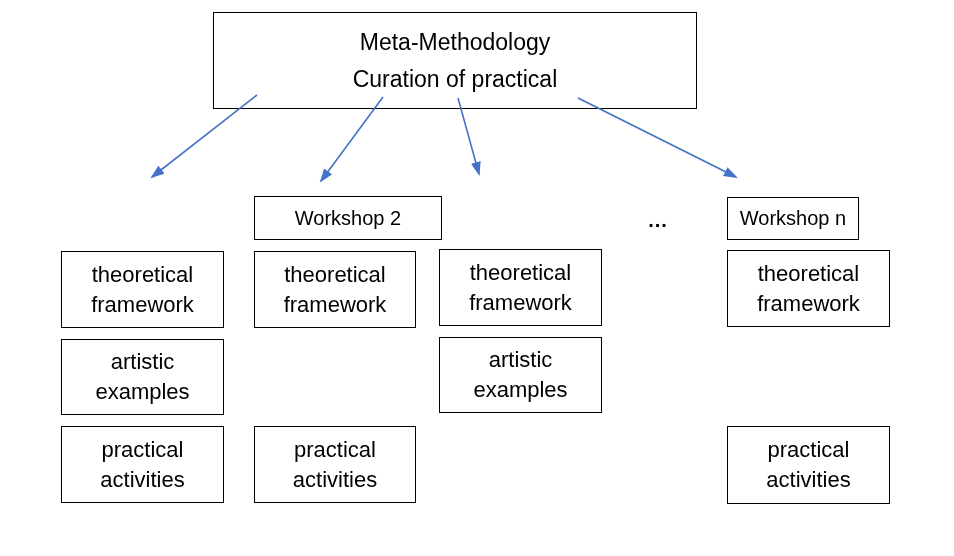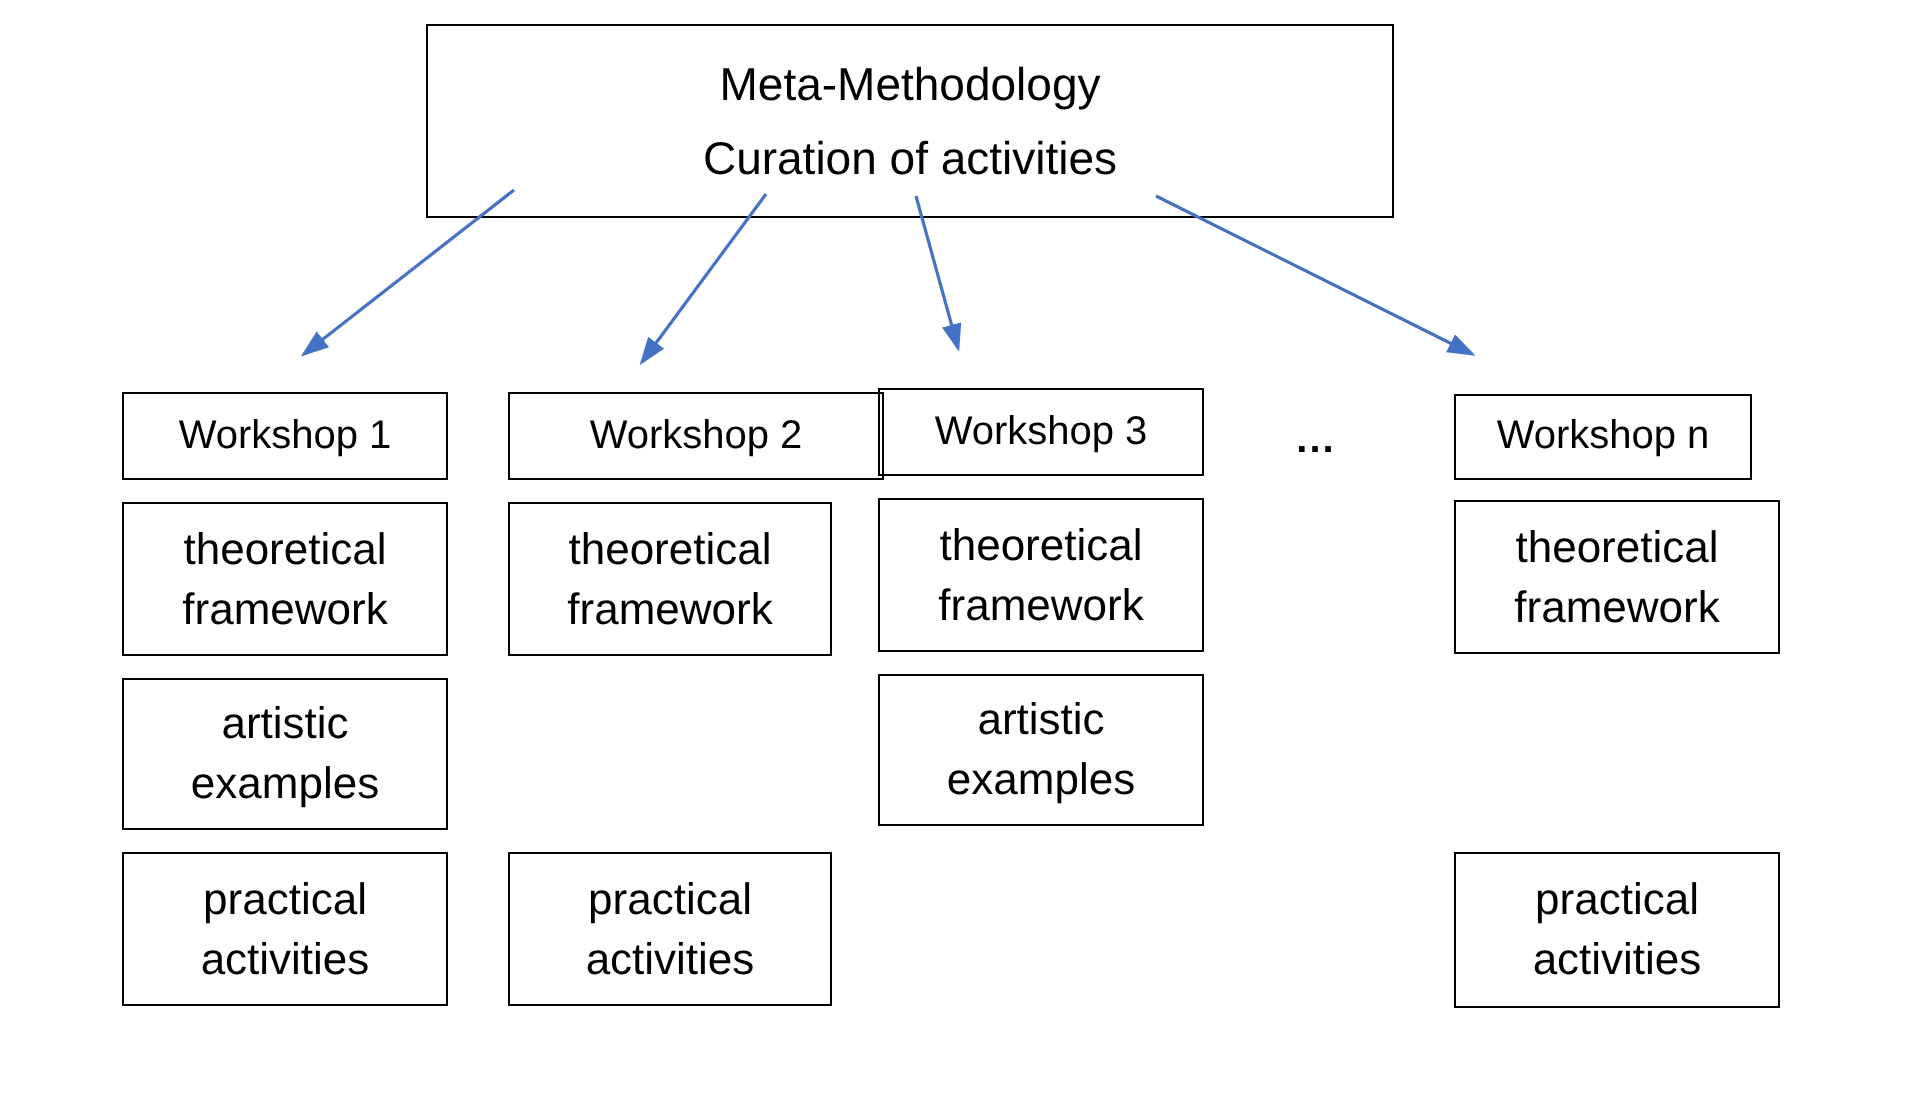--- a/index.html
+++ b/index.html
@@ -62,26 +62,23 @@
     pointer-events: none;
   }
 </style>
 </head>
 <body>
 
 <div class="canvas">
 
   <div class="box title-box">
     <div>Meta-Methodology</div>
-    <div>Curation of activities</div>
+    <div>Curation of practical</div>
   </div>
 
-  <div class="box header-box" style="left:61px; top:196px; width:163px;">
-    <span>Workshop 1</span>
-  </div>
   <div class="box cell-box" style="left:61px; top:251px; width:163px;">
     <span class="cell-text">theoretical
 framework</span>
   </div>
   <div class="box cell-box" style="left:61px; top:339px; width:163px; height:76px;">
     <span class="cell-text">artistic
 examples</span>
   </div>
   <div class="box cell-box" style="left:61px; top:426px; width:163px;">
     <span class="cell-text">practical
@@ -93,35 +90,32 @@
   </div>
   <div class="box cell-box" style="left:254px; top:251px; width:162px;">
     <span class="cell-text">theoretical
 framework</span>
   </div>
   <div class="box cell-box" style="left:254px; top:426px; width:162px;">
     <span class="cell-text">practical
 activities</span>
   </div>
 
-  <div class="box header-box" style="left:439px; top:194px; width:163px;">
-    <span>Workshop 3</span>
-  </div>
   <div class="box cell-box" style="left:439px; top:249px; width:163px;">
     <span class="cell-text">theoretical
 framework</span>
   </div>
   <div class="box cell-box" style="left:439px; top:337px; width:163px; height:76px;">
     <span class="cell-text">artistic
 examples</span>
   </div>
 
   <div class="ellipsis">...</div>
 
-  <div class="box header-box" style="left:727px; top:197px; width:149px; height:43px;">
+  <div class="box header-box" style="left:727px; top:197px; width:132px; height:43px;">
     <span>Workshop n</span>
   </div>
   <div class="box cell-box" style="left:727px; top:250px; width:163px;">
     <span class="cell-text">theoretical
 framework</span>
   </div>
   <div class="box cell-box" style="left:727px; top:426px; width:163px; height:78px;">
     <span class="cell-text">practical
 activities</span>
   </div>

